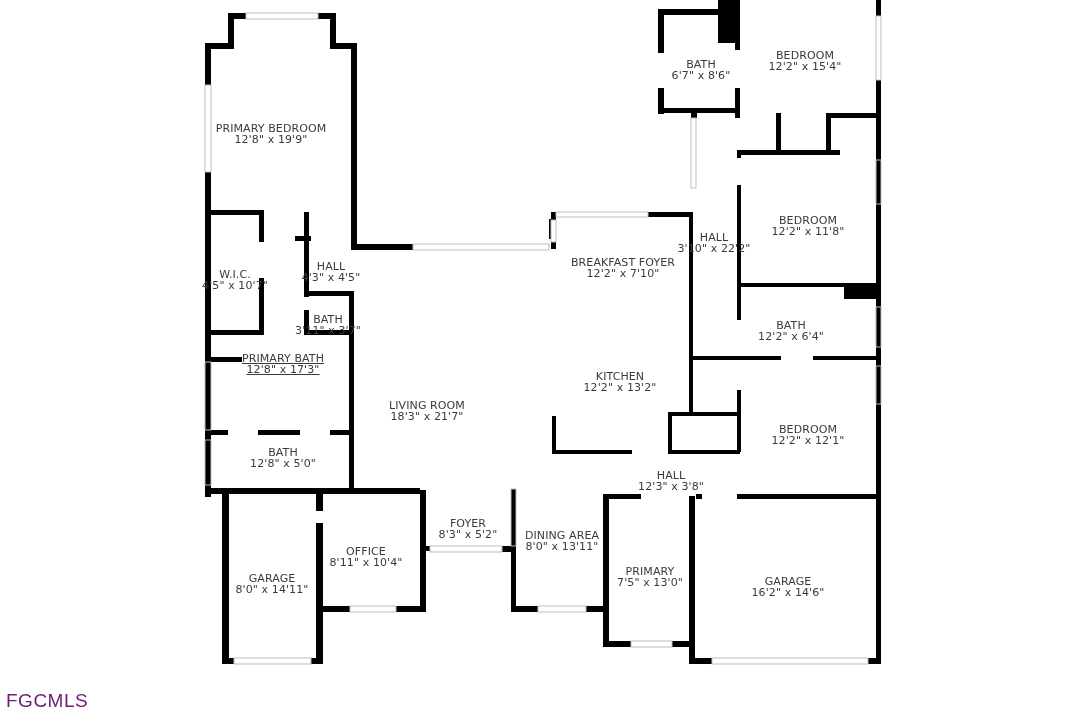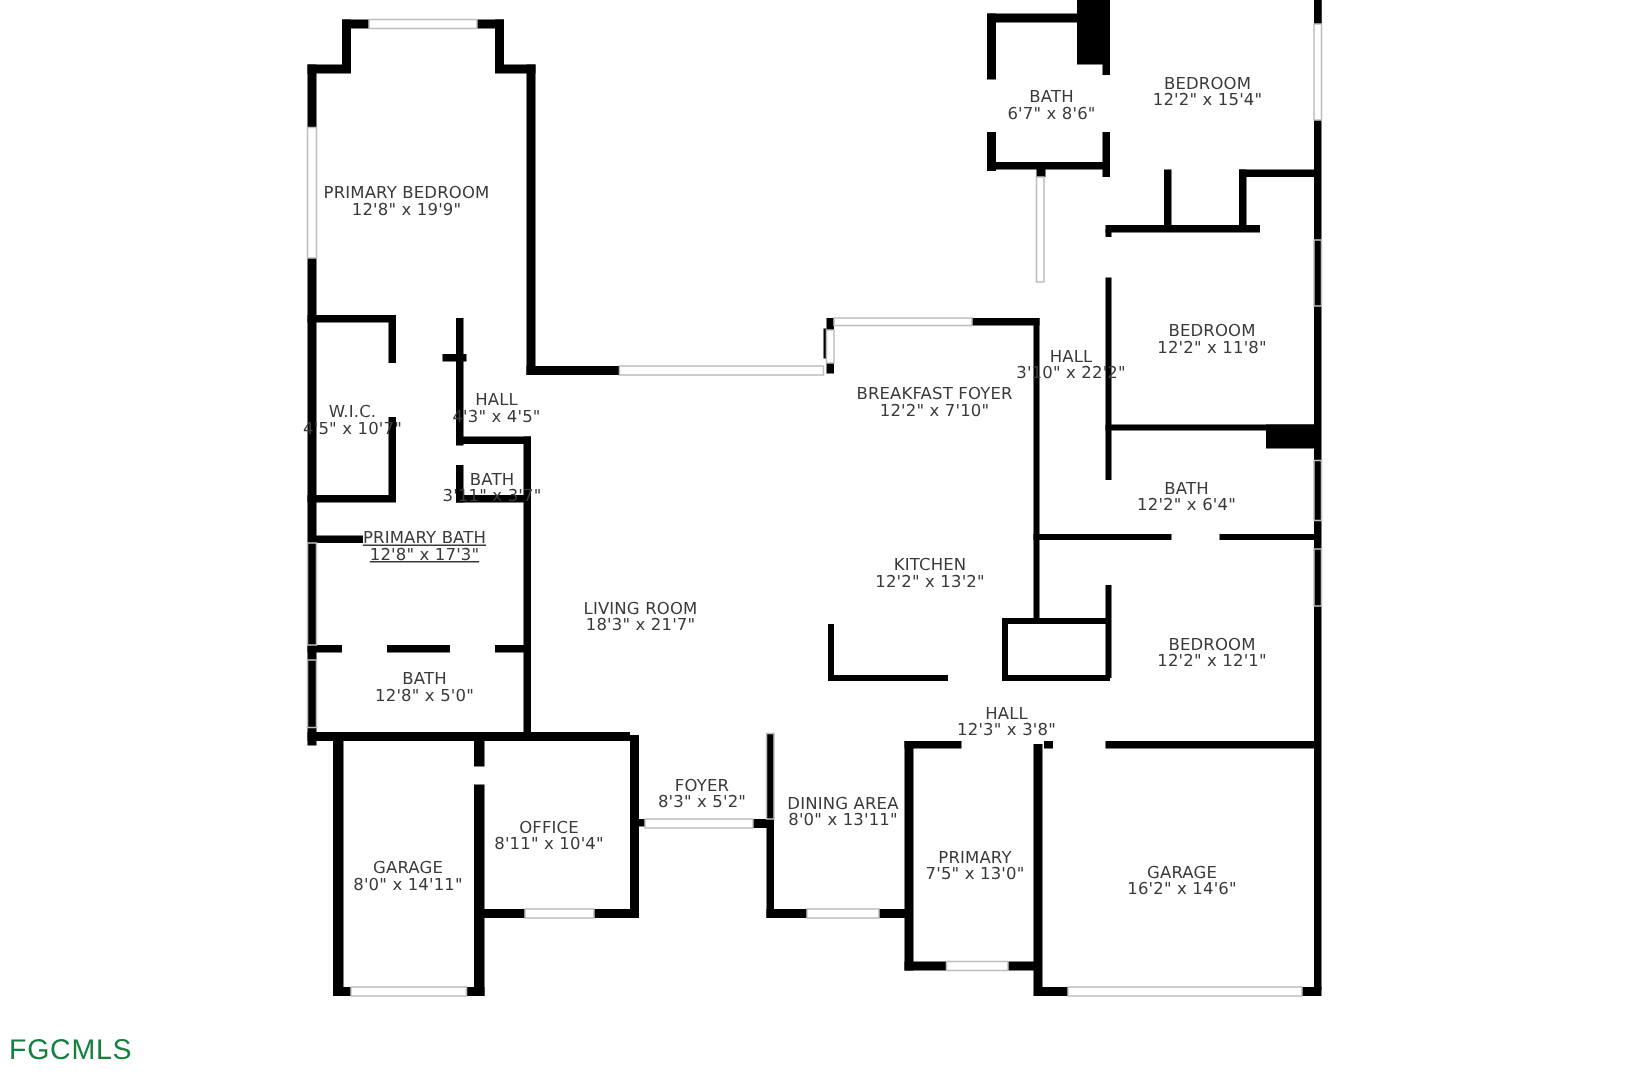--- a/index.html
+++ b/index.html
@@ -7,21 +7,21 @@
   #plan { position: absolute; left: 0; top: 0; width: 1086px; height: 723px; }
   .room-label {
     position: absolute; transform: translate(-50%, -50%);
     text-align: center; color: #3a3a3a; font-size: 11px; line-height: 11px;
     white-space: nowrap; letter-spacing: 0.1px;
   }
   .room-label .name { display: block; }
   .room-label .dims { display: block; }
   .watermark {
     position: absolute; left: 6px; top: 690px; font-family: "Liberation Sans", sans-serif;
-    font-size: 19px; color: #15803d; letter-spacing: 0.5px;
+    font-size: 19px; color: #701a75; letter-spacing: 0.5px;
   }
 </style>
 </head>
 <body>
 
 <svg id="plan" width="1086" height="723" viewBox="0 0 1086 723" xmlns="http://www.w3.org/2000/svg">
   <g fill="#000">
 
     <rect x="228" y="13" width="18" height="6"></rect>
     <rect x="318" y="13" width="18" height="6"></rect>

